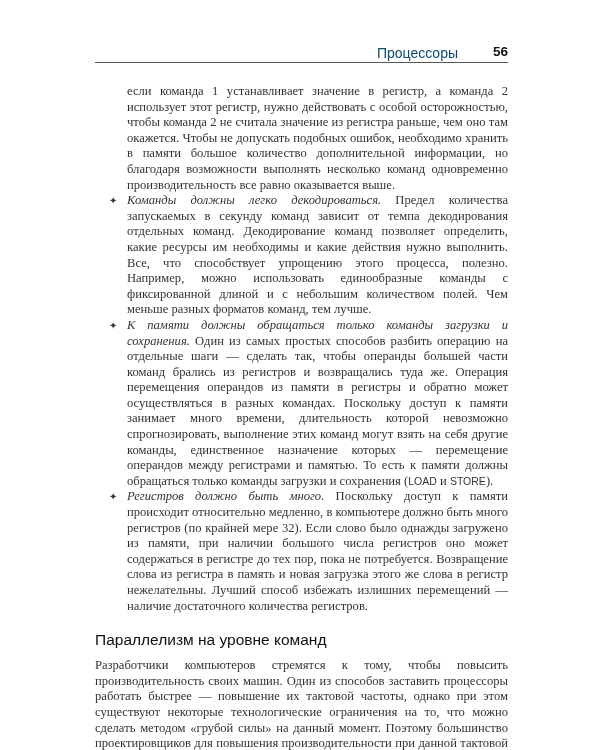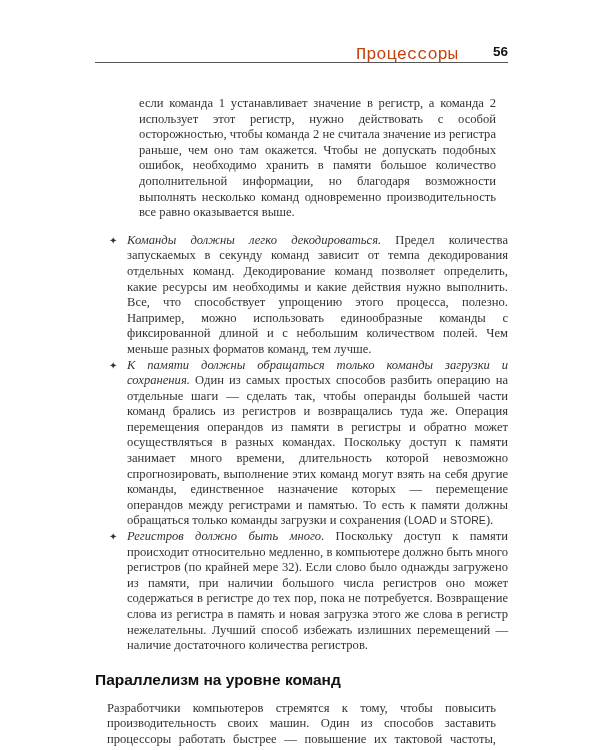--- a/index.html
+++ b/index.html
@@ -6,40 +6,40 @@
   body {
     width: 600px; height: 750px; background: #ffffff; position: relative; overflow: hidden;
     color: #2b2b2b;
   }
   .page-header {
     position: absolute; left: 95px; top: 42px; width: 413px; height: 20px;
     border-bottom: 1px solid #555;
   }
   .running-title {
     position: absolute; right: 50px; top: 3px;
-    font-family: Liberation Mono, monospace; font-size: 17px; color: #c2410c;
+    font-family: Liberation Sans, sans-serif; font-size: 14px; color: #0c4a6e;
   }
   .page-number {
     position: absolute; right: 0; top: 2px;
     font-family: "Liberation Sans", sans-serif; font-size: 13.5px; font-weight: bold; color: #111;
   }
   .content {
     position: absolute; left: 95px; top: 84px; width: 413px;
     font-family: "Liberation Serif", serif; font-size: 12.6px; line-height: 15.6px; color: #333;
   }
-  .para { margin: 12px; text-align: justify; }
+  .para { margin: 0; text-align: justify; }
   .cont { padding-left: 32px; }
   .bullet-item { position: relative; padding-left: 32px; margin: 0; text-align: justify; }
   .bullet-glyph {
     position: absolute; left: 14px; top: 0; font-size: 10px; color: #333;
   }
   .lead { font-style: italic; }
   .mono { font-family: Liberation Sans, sans-serif; font-size: 10.5px; }
   .section-heading {
-    font-family: "Liberation Sans", sans-serif; font-weight: bold; font-size: 15.5px;
+    font-family: "Liberation Sans", sans-serif; font-weight: normal; font-size: 15.5px;
     color: #111; margin: 17px 0 9px 0; line-height: 18px;
   }
 </style>
 </head>
 <body>
 
 <div class="page-header">
   <span class="running-title">Процессоры</span>
   <span class="page-number">56</span>
 </div>

